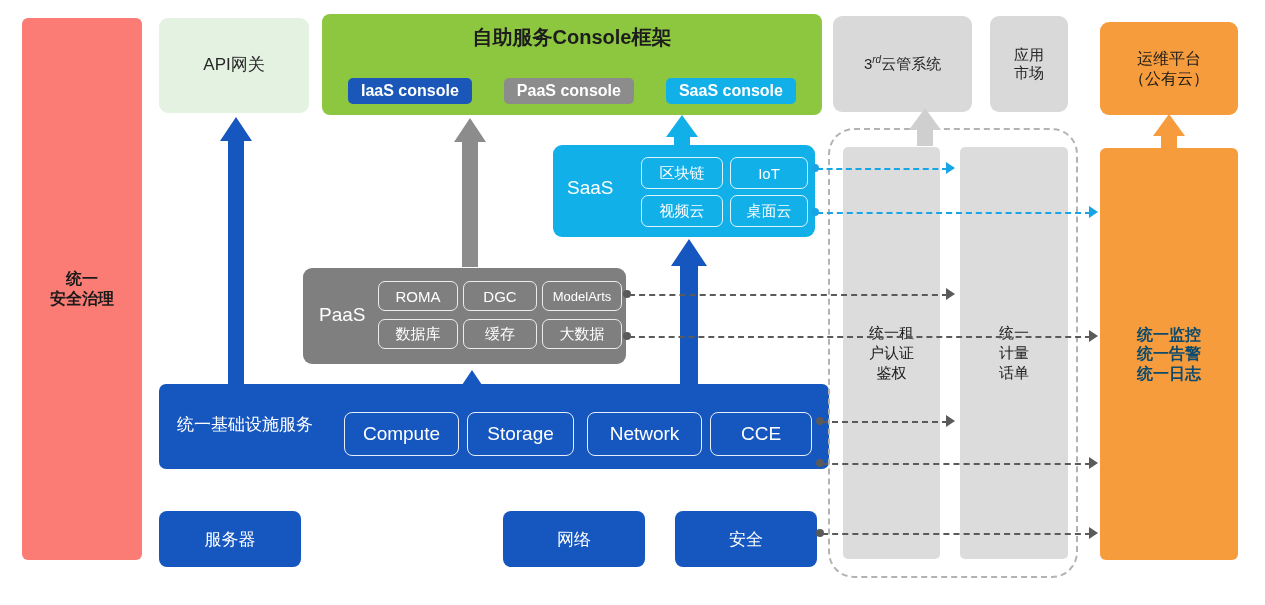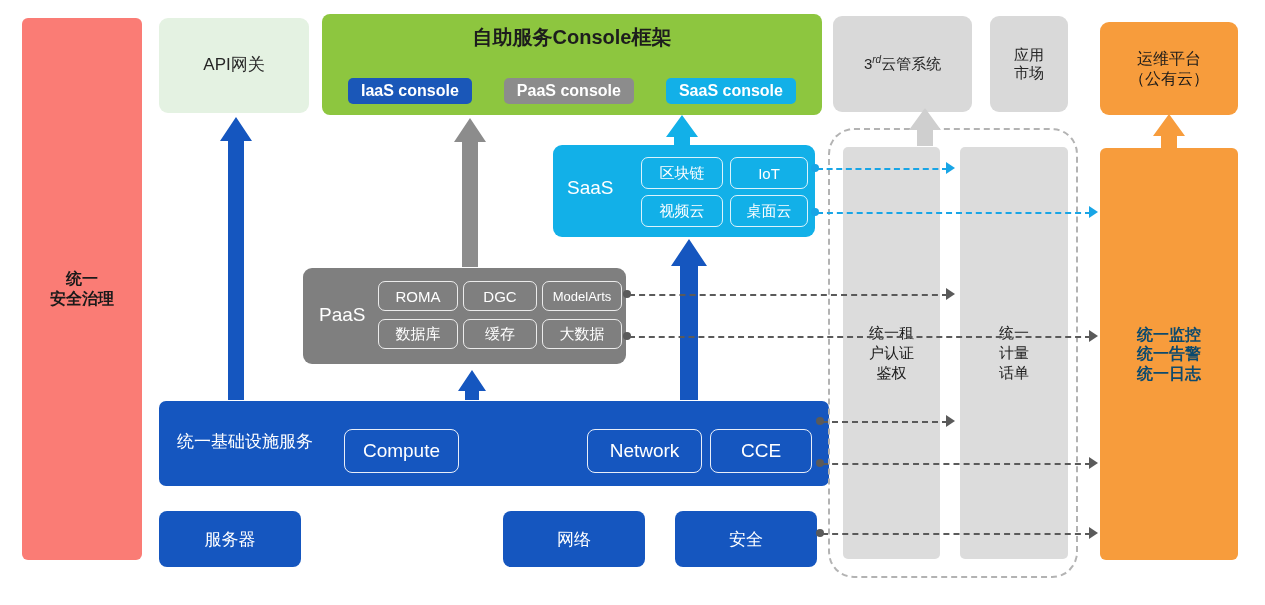--- a/index.html
+++ b/index.html
@@ -95,21 +95,21 @@
 
   
   .box-paas{
     left:303px;top:268px;width:323px;height:96px;
     background:#7f7f7f;border-radius:9px;
   }
   .paas-label{left:16px;top:36px;}
 
   
   .box-infra{
-    left:159px;top:401px;width:670px;height:85px;
+    left:159px;top:384px;width:670px;height:85px;
     background:#1556bf;border-radius:7px;
   }
   .infra-label{
     position:absolute;left:18px;top:29px;color:#fff;
     font-size:17px;font-weight:400;white-space:nowrap;
   }
   .infra-chip{
     position:absolute;top:20px;height:42px;
     border:1.7px solid rgba(255,255,255,.9);border-radius:8px;
     color:#fff;font-size:19px;font-weight:400;
@@ -226,20 +226,21 @@
     <span class="subchip" style="left:160px;top:13px;width:72px;height:28px;">DGC</span>
     <span class="subchip" style="left:239px;top:13px;width:78px;height:28px;font-size:13px;">ModelArts</span>
     <span class="subchip" style="left:75px;top:51px;width:78px;height:28px;">数据库</span>
     <span class="subchip" style="left:160px;top:51px;width:72px;height:28px;">缓存</span>
     <span class="subchip" style="left:239px;top:51px;width:78px;height:28px;">大数据</span>
   </div>
 
   <div class="abs box-infra">
     <span class="infra-label">统一基础设施服务</span>
     <span class="infra-chip" style="left:185px;width:113px;">Compute</span>
+    <span class="infra-chip" style="left:308px;width:105px;">Storage</span>
     <span class="infra-chip" style="left:428px;width:113px;">Network</span>
     <span class="infra-chip" style="left:551px;width:100px;">CCE</span>
   </div>
 
   <div class="hw" style="left:159px;width:142px;">
     <span>服务器</span>
   </div>
   <div class="hw" style="left:503px;width:142px;">
     <span>网络</span>
   </div>

